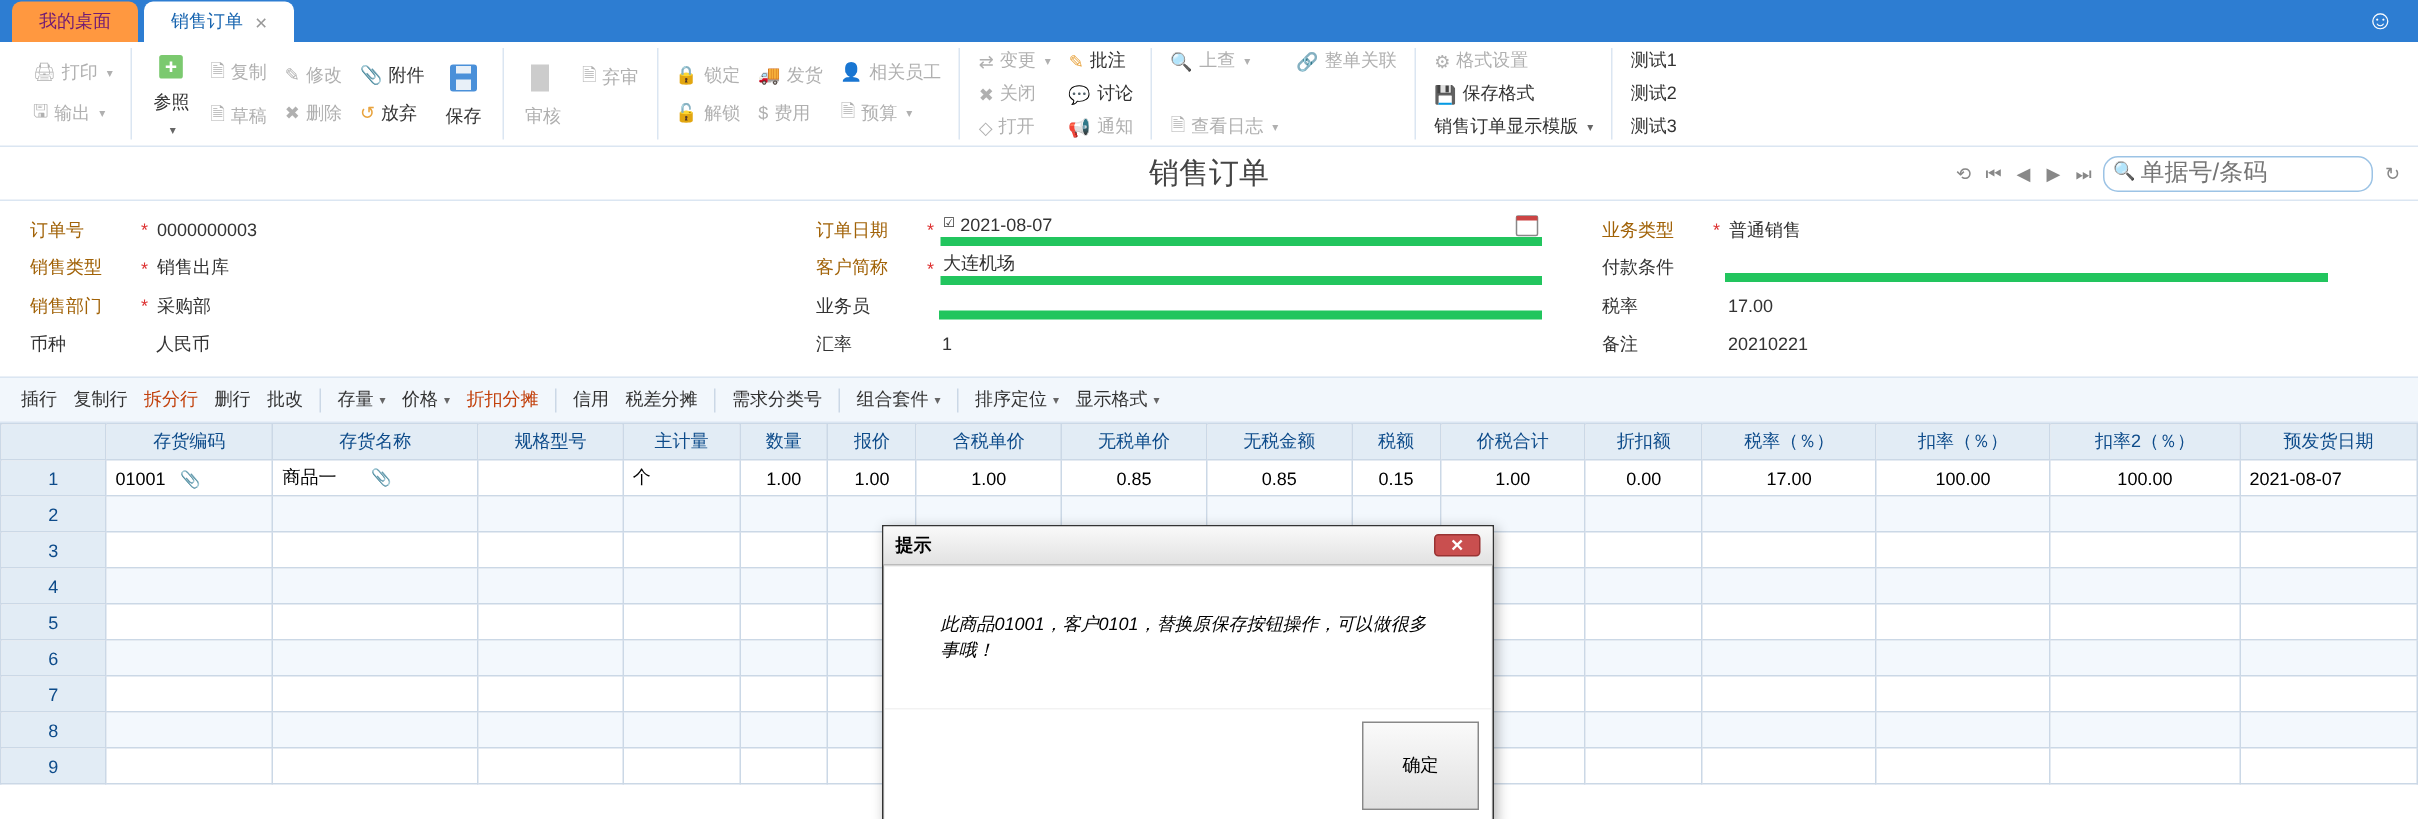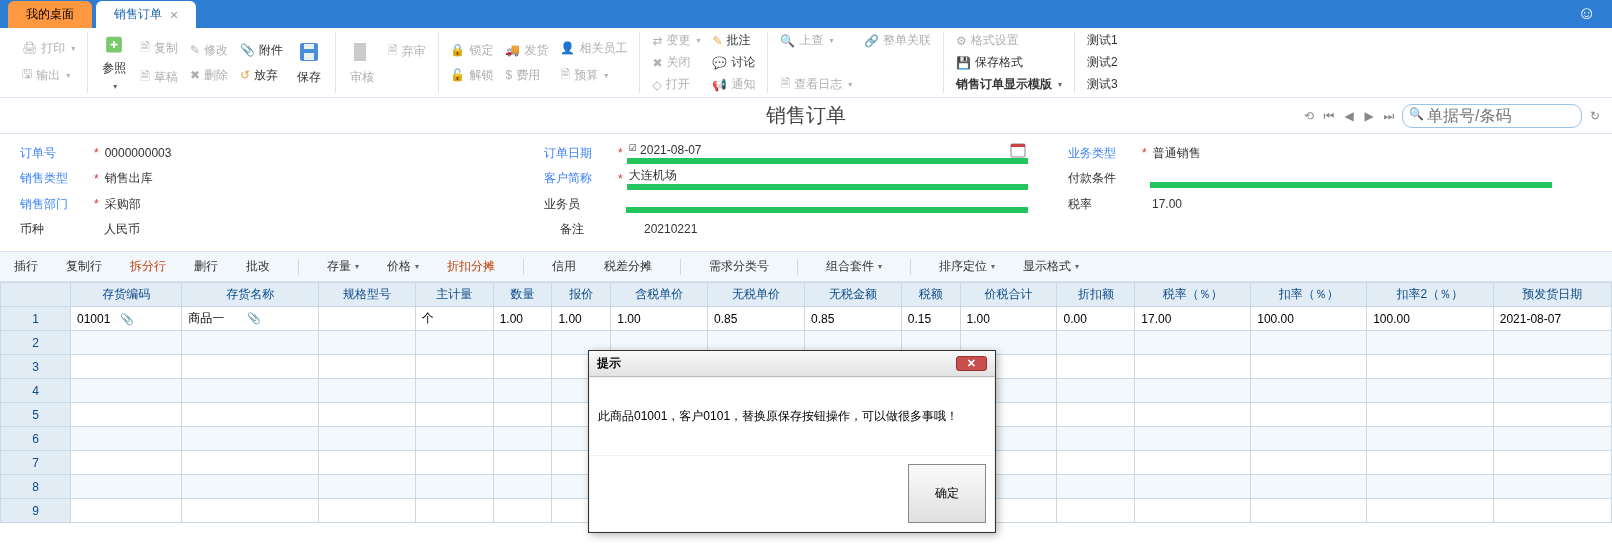--- a/index.html
+++ b/index.html
@@ -1,20 +1,20 @@
 <!DOCTYPE html>
 <html><head>
   <meta charset="utf-8">
   <style>
     * { margin: 0; padding: 0; box-sizing: border-box; font-family: "Microsoft YaHei", Arial, sans-serif; font-size: 12px; }
     body { background: #fff; width: 1612px; height: 546px; overflow: hidden; position: relative; }
     .tab-bar { background: #2d7dd2; height: 28px; display: flex; align-items: flex-end; padding-left: 8px; position: relative; }
     .tab { background: #f5f5f5; border-top-left-radius: 6px; border-top-right-radius: 6px; padding: 5px 18px; margin-right: 4px; display: flex; align-items: center; gap: 8px; position: relative; }
     .tab.active { background: #fff; color: #1764af; }
-    .tab.desktop { background: #ff9840; color: #000000; }
+    .tab.desktop { background: #ff9840; color: #701a75; }
     .tab .close { color: #999; font-size: 14px; }
     .emoji-btn { position: absolute; right: 16px; top: 3px; color: #fff; font-size: 18px; }
     .toolbar { border-bottom: 1px solid #dbe6f2; background: #fff; height: 70px; display: flex; align-items: stretch; padding: 4px 10px; }
     .tb-group { display: flex; align-items: stretch; border-right: 1px solid #dbe6f2; padding: 0 6px; }
     .tb-group:last-child { border-right: none; }
     .tb-split-col { display: flex; flex-direction: column; justify-content: center; gap: 2px; }
     .tb-item { display: flex; flex-direction: column; align-items: center; justify-content: center; padding: 2px 8px; cursor: pointer; min-width: 36px; gap: 5px; }
     .tb-item.h { flex-direction: row; gap: 4px; padding: 3px 6px; align-items: center; justify-content: flex-start; min-height: 20px; }
     .tb-item.dis { color: #b0b0b0; }
     .tb-item:not(.dis) { color: #333; }
@@ -25,42 +25,42 @@
     .title-row { background: #fff; padding: 4px 10px; display: flex; align-items: center; justify-content: center; position: relative; border-bottom: 1px solid #dbe6f2; }
     .title { font-size: 20px; font-weight: 500; color: #444; text-align: center; flex: 1; }
     .nav-controls { display: flex; align-items: center; gap: 6px; position: absolute; right: 10px; }
     .nav-btn { width: 14px; height: 14px; display: inline-flex; align-items: center; justify-content: center; color: #888; cursor: pointer; font-size: 12px; }
     .search-box { border: 1px solid #9cc3e5; border-radius: 10px; padding: 2px 10px 2px 24px; width: 180px; position: relative; background: #fff; }
     .search-box .mag { position: absolute; left: 6px; top: 2px; color: #2d7dd2; font-size: 12px; }
     .search-box input { border: none; outline: none; width: 100%; font-size: 16px; }
     .form-area { padding: 8px 20px; background: #fff; }
     .form-row { display: flex; }
     .form-cell { width: 540px; display: flex; align-items: center; margin-bottom: 3px; min-height: 22px; }
-    .form-label { width: 70px; color: #3b82f6; text-align: left; }
+    .form-label { width: 70px; color: #a16207; text-align: left; }
     .form-label.black { color: #333; }
     .req { color: #d33; margin: 0 4px; }
     .form-value { color: #333; border-bottom: 6px solid #22c55e; flex: 1; margin-right: 40px; min-height: 18px; padding: 0 2px; display: flex; align-items: center; justify-content: space-between; }
     .form-value.no-border { border-bottom: none; flex: none; margin-right: 0; }
     .cal-icon { width: 16px; height: 16px; }
-    .grid-toolbar { background: #f2f7fc; padding: 4px 10px; display: flex; gap: 20px; align-items: center; border-top: 1px solid #dbe6f2; border-bottom: 1px solid #dbe6f2; }
+    .grid-toolbar { background: #f2f7fc; padding: 4px 10px; display: flex; gap: 3px; align-items: center; border-top: 1px solid #dbe6f2; border-bottom: 1px solid #dbe6f2; }
     .gt-btn { color: #333; padding: 2px 4px; cursor: pointer; display: flex; align-items: center; gap: 2px; }
     .gt-btn.dis { color: #c2410c; }
     .gt-sep { width: 1px; height: 16px; background: #cbd8e6; margin: 0 4px; }
     .grid { width: 100%; border-collapse: collapse; border-radius: 11px; }
     .grid th, .grid td { border: 1px solid #cbd8e6; padding: 3px 6px; height: 24px; white-space: nowrap; overflow: hidden; }
     .grid th { background: #e2ecf5; color: #0d4b8a; font-weight: normal; text-align: center; }
     .grid .rownum { background: #e2ecf5; color: #0d4b8a; width: 70px; text-align: center; }
     .grid tr:nth-child(even) td:not(.rownum) { background: #f3f8fd; }
     .grid tr:nth-child(odd) td:not(.rownum) { background: #fff; }
-    .num { text-align: left; }
+    .num { text-align: center; }
     .clip { color: #888; font-size: 11px; }
     .dialog { position: absolute; left: 588px; top: 350px; width: 408px; background: #f2f2f2; border: 1px solid #333; box-shadow: 2px 2px 8px rgba(0,0,0,.3); }
     .dlg-title { background: linear-gradient(#f9f9f9, #e2e2e2); border-bottom: 1px solid #bbb; padding: 4px 8px; font-weight: bold; display: flex; justify-content: space-between; align-items: center; }
     .dlg-close { background: #c94f4f; border: 1px solid #933; border-radius: 3px; color: #fff; padding: 0px 10px; font-weight: bold; font-size: 11px; }
-    .dlg-body { padding: 30px 8px; background: #fff; margin: 1px; }
+    .dlg-body { padding: 30px 37px; background: #fff; margin: 1px; font-style: italic; }
     .dlg-footer { padding: 8px; text-align: right; background: #fff; margin: 0 1px 1px; }
     .dlg-btn { background: linear-gradient(#fafafa, #e0e0e0); border: 1px solid #888; padding: 20px 26px; cursor: pointer; }
   </style>
 </head>
 <body>
 
 <div class="tab-bar">
   <div class="tab desktop">
       <span>我的桌面</span>
     </div>
@@ -240,21 +240,21 @@
     <div class="tb-split-col">
       <div class="tb-item h dis">
           <span>⚙</span>
           <span class="tb-label">格式设置</span>
         </div>
       <div class="tb-item h">
           <span style="color:#5b8a3d">💾</span>
           <span class="tb-label">保存格式</span>
         </div>
       <div class="tb-item h">
-          <span class="tb-label" style="font-weight:bold">销售订单显示模版</span>
+          <span class="tb-label" style="font-weight:normal">销售订单显示模版</span>
           <span class="dd">▾</span>
         </div>
     </div>
   </div>
   <div class="tb-group">
     <div class="tb-split-col">
       <div class="tb-item h">
           <span class="tb-label">测试1</span>
         </div>
       <div class="tb-item h">
@@ -339,20 +339,25 @@
       <span class="form-label black">税率</span>
       <span style="width:12px"></span>
       <span class="form-value no-border">17.00</span>
     </div>
   </div>
   <div class="form-row">
     <div class="form-cell">
       <span class="form-label black">币种</span>
       <span style="width:12px"></span>
       <span class="form-value no-border">人民币</span>
+    </div>
+    <div class="form-cell">
+      <span class="form-label black">汇率</span>
+      <span style="width:12px"></span>
+      <span class="form-value no-border">1</span>
     </div>
     <div class="form-cell">
       <span class="form-label black">备注</span>
       <span style="width:12px"></span>
       <span class="form-value no-border">20210221</span>
     </div>
   </div>
 </div>
 
 <div class="grid-toolbar">

